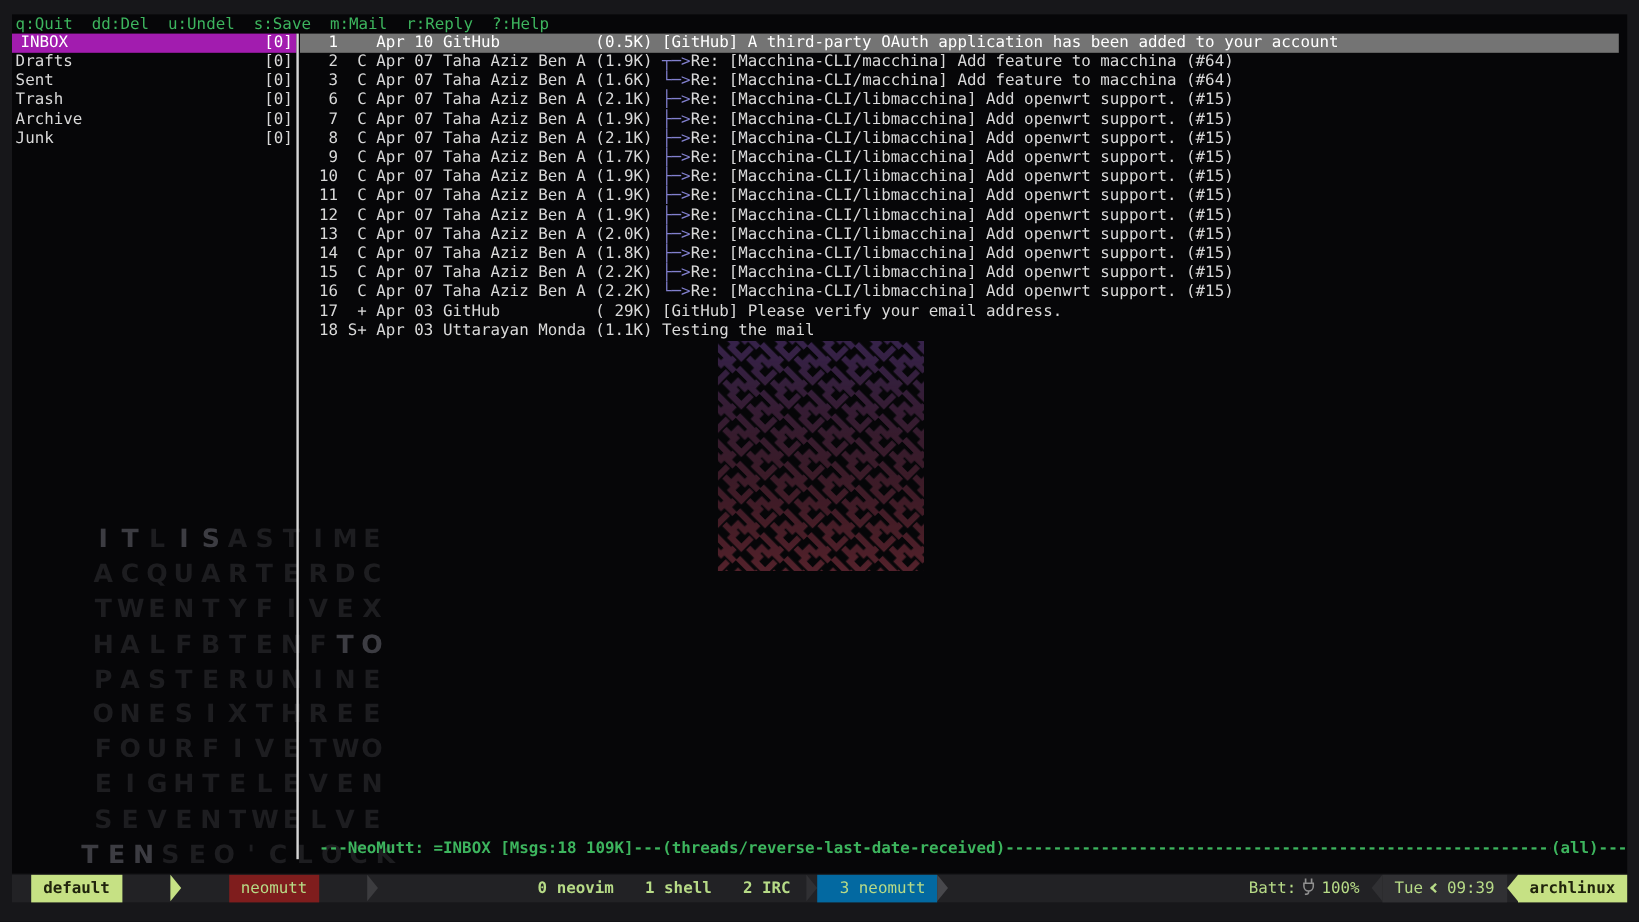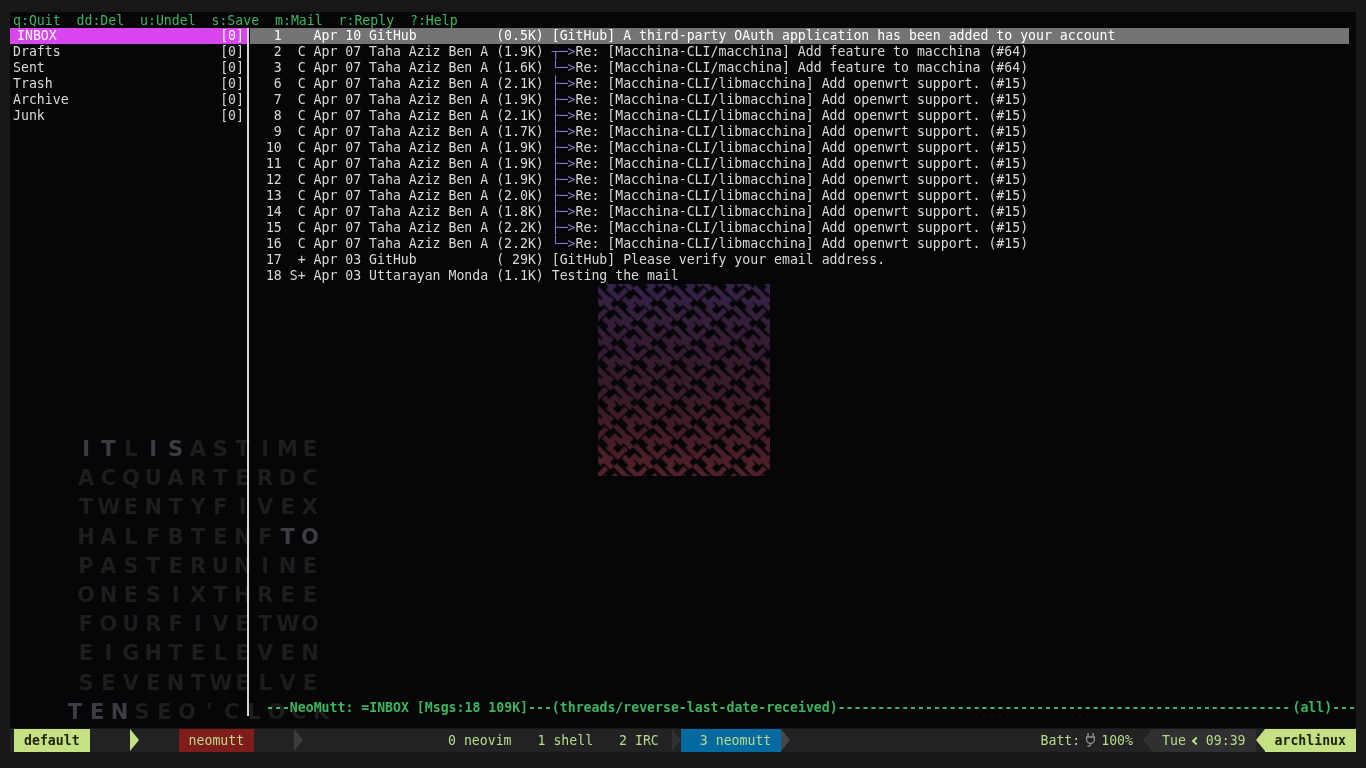--- a/index.html
+++ b/index.html
@@ -19,56 +19,56 @@
   .wc-cell.on { color:#3c3c42; }
 
   .maze { position:absolute; left:588px; top:272px; z-index:0; opacity:.9; }
 
   
   .helpbar { position:absolute; left:3px; top:1px; white-space:pre; color:#3db55e; z-index:2; }
 
   
   .sidebar { position:absolute; left:0; top:16px; width:237px; z-index:2; }
   .sb-row { height:16px; display:flex; justify-content:space-between; padding:0 3px; }
-  .sb-row.sel { background:#d946ef; color:#ffffff;padding-left:7px; }
+  .sb-row.sel { background:#a21caf; color:#ffffff;padding-left:7px; }
 
   .divider { position:absolute; left:237px; top:16px; width:2px; height:688px;
              background:#d6d6d6; z-index:2; }
 
   
   .maillist { position:absolute; left:240px; top:16px; right:7px; z-index:2; }
   .mrow { height:16px; white-space:pre; }
   .mrow.sel { background:#747474; color:#ffffff; }
   .arrow { color:#8280cf; }
 
   
   .statusline { position:absolute; left:256px; top:688px; right:0; height:16px;
                 display:flex; white-space:pre; color:#3db55e; overflow:hidden; z-index:2;font-weight:bold; }
   .statusline .fill { flex:1; overflow:hidden; }
 
   
   .tmux { position:absolute; left:10px; top:729px; width:1346px; height:23px;
           background:#222225; font-size:13.2px; line-height:23px; color:#b7db87; }
   .tline { position:absolute; top:0; height:23px; display:flex; align-items:stretch; }
-  .tleft { left:4px;gap:40px; }  .tcenter { left:425px; } .tright { right:0; }
+  .tleft { left:16px;gap:40px; }  .tcenter { left:425px; } .tright { right:0; }
   .seg { padding:0 10px; white-space:pre; }
   .badge { background:#c6e184; color:#20240c; font-weight:bold; }
   .seg-gray { background:#7f1d1d; }
   .seg-win { background:#0369a1;padding-left:19px; }
   .seg-time { background:#303033; }
   .tri { width:0; height:0; border-top:11.5px solid transparent; border-bottom:11.5px solid transparent; }
   .tri-r { border-left-width:9px; border-left-style:solid; }
   .tri-l { border-right-width:9px; border-right-style:solid; }
   .c-badge { border-color:transparent transparent transparent #c6e184; }
   .c-badge-l { border-color:transparent #c6e184 transparent transparent; }
   .c-gray { border-color:transparent transparent transparent #3c3c3f; }
   .c-win { border-color:transparent transparent transparent #48484c; }
   .c-win-in { border-color:transparent transparent transparent #303033; }
   .c-time-l { border-color:transparent #303033 transparent transparent; }
-  .win-plain { padding:0 13px; white-space:pre; }
+  .win-plain { padding:0 13px; white-space:pre;font-weight:bold; }
   .chev { display:inline-block; width:6px; height:6px; border-left:2px solid #b7db87;
           border-bottom:2px solid #b7db87; transform:rotate(45deg); margin:0 7px 1px 7px; }
   .plug { margin:0 4px; vertical-align:-2px; }
 </style>
 </head>
 <body>
 
 <div class="terminal">
 
   <div class="wordclock">

